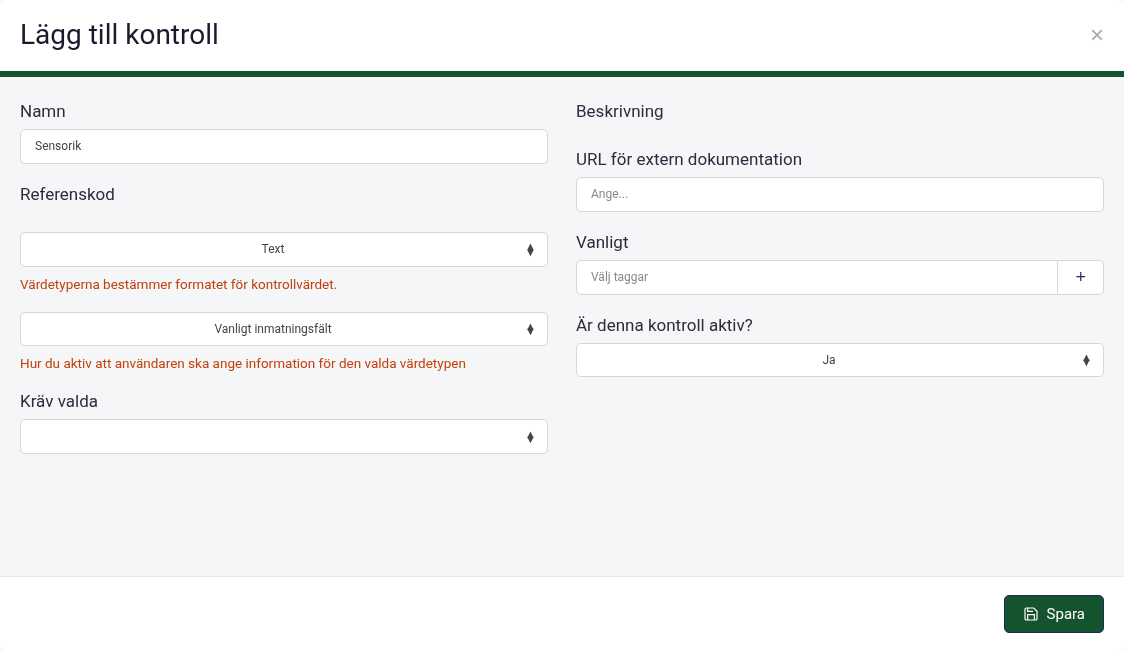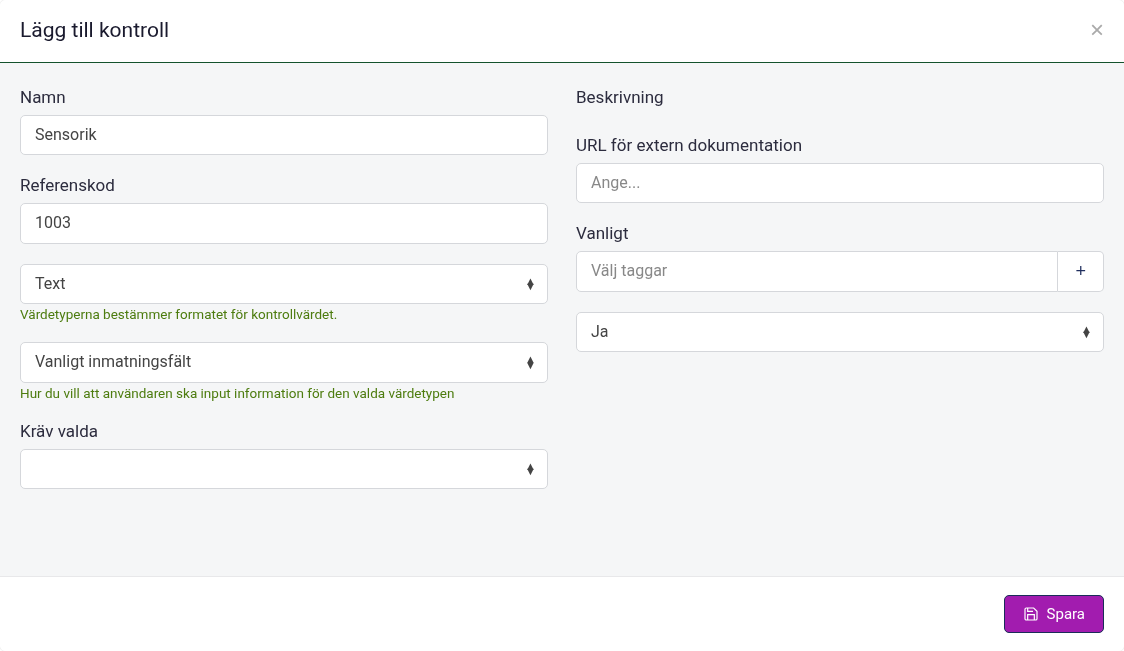--- a/index.html
+++ b/index.html
@@ -24,98 +24,99 @@
       overflow: hidden;
     }
     .modal-header {
       display: flex;
       align-items: center;
       justify-content: space-between;
       padding: 18px 20px 20px 20px;
       background: #fff;
     }
     .modal-title {
-      font-size: 21px;
+      font-size: 28px;
       font-weight: 400;
       color: #1a1a2e;
     }
     .close-btn {
       font-size: 24px;
       line-height: 1;
       color: #aaa;
       cursor: pointer;
       background: none;
       border: none;
       font-weight: 300;
     }
     .modal-body {
       flex: 1;
       background: #f5f6f7;
       padding: 24px 20px;
       display: flex;
       gap: 28px;
-      border-top: 1px solid #14532d;
+      border-top: 6px solid #14532d;
       border-bottom: 1px solid #e8e8ea;
     }
     .col {
       flex: 1;
       display: flex;
       flex-direction: column;
     }
     .form-group {
       margin-bottom: 20px;
     }
     .form-label {
       display: block;
       font-size: 17px;
       color: #2c2c3e;
       margin-bottom: 8px;
       font-weight: 400;
     }
     .form-control {
       width: 100%;
       padding: 8px 14px;
-      font-size: 16px;
+      font-size: 12px;
       border: 1px solid #d5d7db;
       border-radius: 5px;
       background: #fff;
       color: #444;
       font-family: inherit;
       line-height: 1.4;
     }
     .form-control::placeholder {
       color: #888;
     }
     textarea.form-control {
       resize: vertical;
       min-height: 56px;
     }
     .select-wrap {
       position: relative;
     }
     .select-wrap .form-control {
       appearance: none;
       padding-right: 36px;
+      text-align: center;
     }
     .select-caret {
       position: absolute;
       right: 12px;
       top: 50%;
       transform: translateY(-50%);
       pointer-events: none;
       color: #444;
       font-size: 11px;
       line-height: 0.5;
       display: flex;
       flex-direction: column;
     }
     .help-text {
       font-size: 13.5px;
-      color: #4d7c0f;
-      margin-top: 2px;
+      color: #c2410c;
+      margin-top: 9px;
     }
     .tag-row {
       display: flex;
     }
     .tag-row .form-control {
       border-top-right-radius: 0;
       border-bottom-right-radius: 0;
     }
     .add-tag-btn {
       width: 50px;
@@ -131,21 +132,21 @@
       color: #1f2e5e;
       font-size: 18px;
     }
     .modal-footer {
       background: #fff;
       padding: 18px 20px;
       display: flex;
       justify-content: flex-end;
     }
     .btn-primary {
-      background: #a21caf;
+      background: #14532d;
       color: #fff;
       border: 1px solid #1a2d58;
       border-radius: 5px;
       padding: 9px 18px;
       font-size: 15px;
       cursor: pointer;
       display: inline-flex;
       align-items: center;
       gap: 8px;
       font-family: inherit;
@@ -173,21 +174,20 @@
 
     <div class="col">
 
       <div class="form-group">
         <label class="form-label">Namn</label>
         <input type="text" class="form-control" value="Sensorik" style="">
       </div>
 
       <div class="form-group">
         <label class="form-label">Referenskod</label>
-        <input type="text" class="form-control" value="1003" style="">
       </div>
 
       <div class="form-group">
         <div class="select-wrap">
           <select class="form-control">
             <option>Text</option>
           </select>
           <span class="select-caret">
               <span>▲</span>
               <span>▼</span>
@@ -199,21 +199,21 @@
       <div class="form-group">
         <div class="select-wrap">
           <select class="form-control">
             <option>Vanligt inmatningsfält</option>
           </select>
           <span class="select-caret">
               <span>▲</span>
               <span>▼</span>
             </span>
         </div>
-        <div class="help-text">Hur du vill att användaren ska input information för den valda värdetypen</div>
+        <div class="help-text">Hur du aktiv att användaren ska ange information för den valda värdetypen</div>
       </div>
 
       <div class="form-group">
         <label class="form-label">Kräv valda</label>
         <div class="select-wrap">
           <select class="form-control">
             <option></option>
           </select>
           <span class="select-caret">
               <span>▲</span>
@@ -239,20 +239,21 @@
         <label class="form-label">Vanligt</label>
         <div class="tag-row">
           <input type="text" class="form-control" placeholder="Välj taggar" style="">
           <button class="add-tag-btn">
             <span>+</span>
           </button>
         </div>
       </div>
 
       <div class="form-group">
+        <label class="form-label">Är denna kontroll aktiv?</label>
         <div class="select-wrap">
           <select class="form-control">
             <option>Ja</option>
           </select>
           <span class="select-caret">
               <span>▲</span>
               <span>▼</span>
             </span>
         </div>
       </div>

